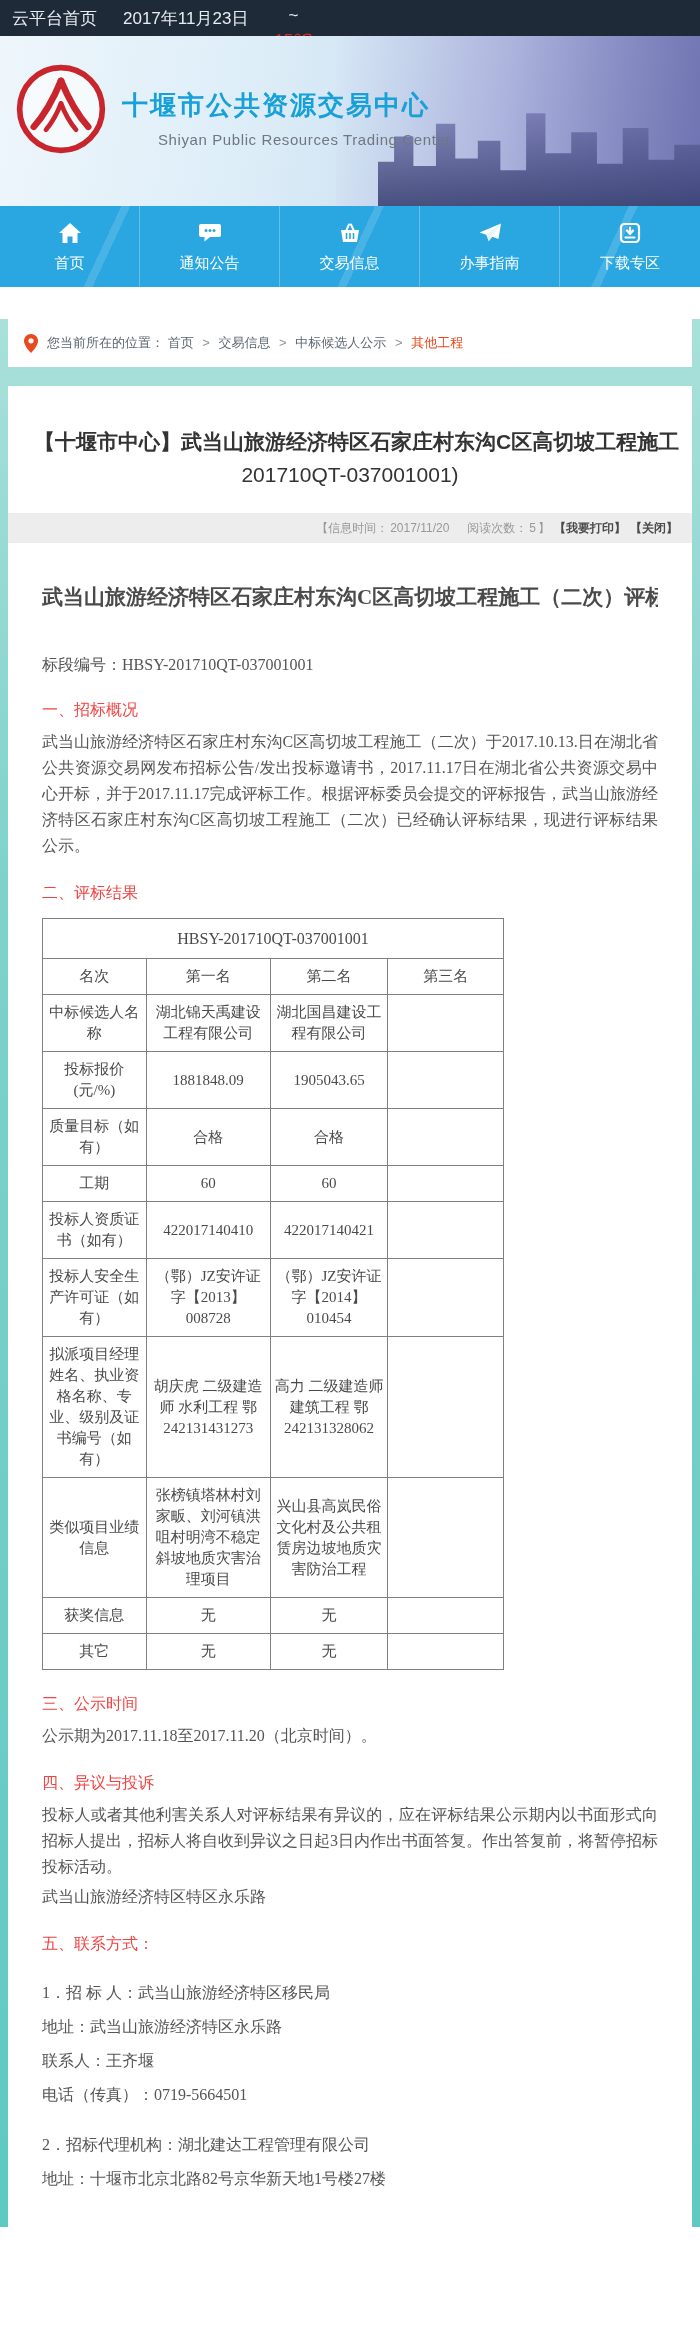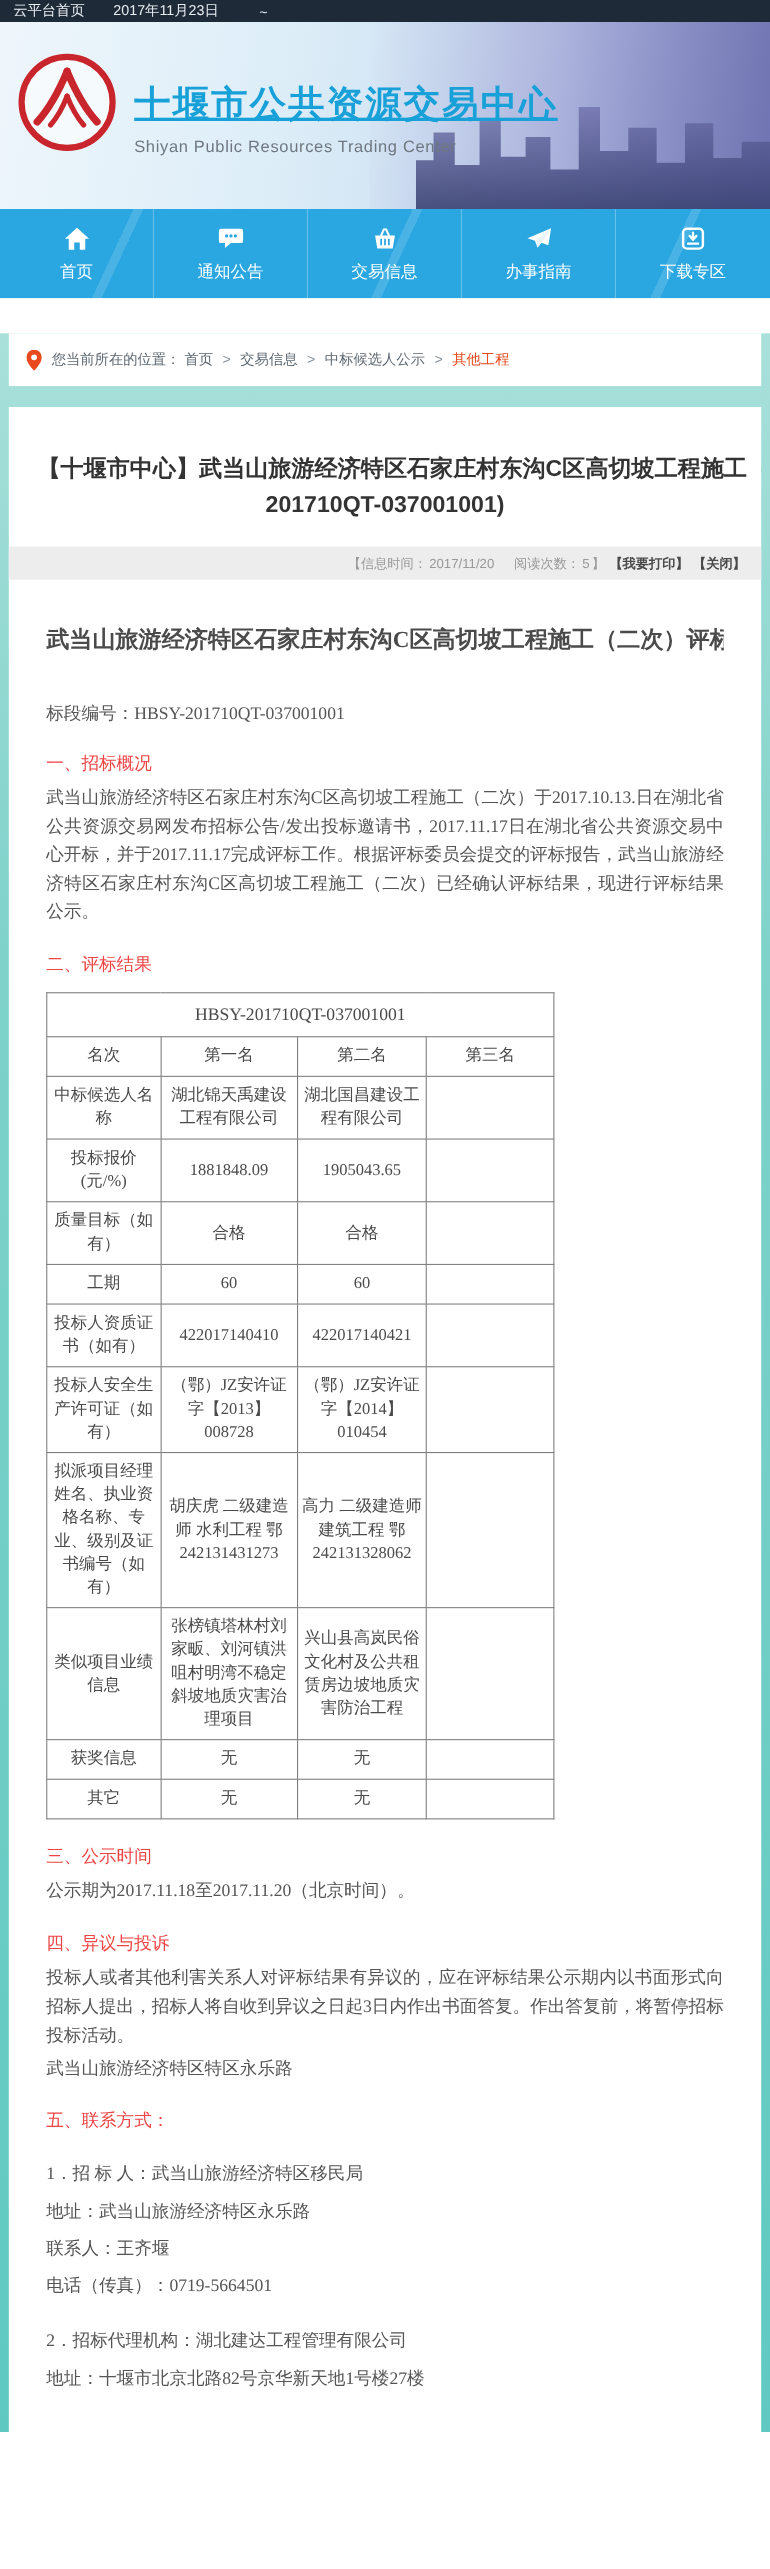--- a/index.html
+++ b/index.html
@@ -1,42 +1,42 @@
 <!DOCTYPE html>
 <html><head>
 <meta charset="utf-8">
 <style>
   * { margin:0; padding:0; box-sizing:border-box; }
   html,body { width:700px; }
   body { font-family:"Liberation Sans","DejaVu Sans",sans-serif; background:#fff; }
 
   
-  .topbar { height:20px; background:#1e2a38; display:flex; align-items:center; gap:26px; padding:0 12px; font-size:13px; color:#e8edf2; }
+  .topbar { height:36px; background:#1e2a38; display:flex; align-items:center; gap:26px; padding:0 12px; font-size:17px; color:#e8edf2; }
   .tb-link { cursor:pointer; }
   .tb-weather { display:flex; align-items:center; gap:4px;flex-direction:column; }
   .w-icon { width:24px; height:17px; position:relative; display:inline-block; }
   .w-sun { position:absolute; left:7px; top:0; width:12px; height:12px; border-radius:50%; background:radial-gradient(circle at 50% 45%, #ffe08a, #f5a623); }
   .w-cloud { position:absolute; left:0; bottom:0; width:16px; height:7px; background:#e9eef3; border-radius:7px; }
   .w-cloud::before { content:""; position:absolute; left:4px; top:-4px; width:8px; height:8px; border-radius:50%; background:#e9eef3; }
   .t-low { color:#57b32c; }
   .t-high { color:#e8261c; }
   .w-more { color:#9aa6b2; margin-left:2px; cursor:pointer; }
 
   
   .header { height:170px; position:relative; overflow:hidden;
     background:linear-gradient(100deg,#eef6fb 0%,#dcedf8 38%,#cfe0f2 58%,#b9c4e7 78%,#9aa0d0 100%); }
   .city-glow { position:absolute; right:0; top:0; bottom:0; width:52%;
     background:linear-gradient(95deg, rgba(185,196,231,0) 0%, rgba(150,150,205,.45) 45%, rgba(100,105,170,.8) 100%); }
   .city-skyline { position:absolute; right:0; bottom:0; width:46%; height:62%;
     background:linear-gradient(rgba(112,112,175,.65), rgba(58,66,115,.9));
     clip-path:polygon(0 100%,0 58%,5% 58%,5% 34%,11% 34%,11% 62%,18% 62%,18% 22%,24% 22%,24% 55%,31% 55%,31% 38%,38% 38%,38% 66%,46% 66%,46% 12%,52% 12%,52% 50%,60% 50%,60% 30%,68% 30%,68% 60%,76% 60%,76% 26%,84% 26%,84% 56%,92% 56%,92% 42%,100% 42%,100% 100%); }
   .logo-wrap { position:absolute; left:14px; top:26px; }
   .header-text { position:absolute; left:122px; top:52px; }
-  .header-title { font-size:33px; font-weight:bold; color:#18a0d8; letter-spacing:2px;text-decoration:underline; }
-  .header-sub { font-size:15px; color:#6f7880; letter-spacing:.6px; margin-top:8px; }
+  .header-title { font-size:26px; font-weight:bold; color:#18a0d8; letter-spacing:2px; }
+  .header-sub { font-size:15px; color:#6f7880; letter-spacing:.6px; margin-top:8px;margin-left:36px; }
 
   
   .nav { height:81px; background-color:#2aa7e0; display:flex; position:relative;
     background-image:repeating-linear-gradient(115deg, rgba(255,255,255,0) 0 110px, rgba(255,255,255,.14) 110px 118px, rgba(255,255,255,0) 118px 230px); }
   .nav-item { width:140px; display:flex; flex-direction:column; align-items:center; padding-top:13px; cursor:pointer; border-right:1px solid rgba(255,255,255,.28); }
   .nav-item:last-child { border-right:none; }
   .nav-icon { height:28px; display:flex; align-items:center; }
   .nav-label { margin-top:7px; font-size:15px; color:#fff; }
 
   
@@ -46,21 +46,21 @@
   .crumb-box { margin:32px 8px 0; background:#fff; height:48px; display:flex; align-items:center; padding:0 16px;text-align:right; }
   .crumb-pin { margin-right:9px; display:flex; }
   .crumb { font-size:13px; color:#5c6670; }
   .crumb .link { cursor:pointer; }
   .crumb .sep { margin:0 5px; color:#8a939c; }
   .crumb .cur { color:#e8491d; cursor:pointer; }
 
   
   .main-box { margin:19px 8px 0; background:#fff; padding:42px 0 36px; }
   .pg-title-l1 { padding:0 26px; font-size:21px; font-weight:bold; color:#333; white-space:nowrap; overflow:hidden; }
-  .pg-title-l2 { text-align:center; font-size:21px; font-weight:bold; color:#333; margin-top:7px; }
+  .pg-title-l2 { text-align:center; font-size:21px; font-weight:normal; color:#333; margin-top:7px; }
   .info-bar { margin-top:26px; height:30px; background:#ededed; display:flex; justify-content:flex-end; align-items:center; padding-right:14px; font-size:12px; color:#999; gap:2px; }
   .info-bar .act { color:#4a4a4a; font-weight:bold; cursor:pointer; margin-left:2px; }
 
   
   .article { padding:0 34px; font-family:"Liberation Serif","DejaVu Serif",serif; color:#555; }
   .doc-title { margin-top:40px; font-size:21px; font-weight:bold; color:#4a4a4a; white-space:nowrap; overflow:hidden; }
   .bid-no { margin-top:44px; width:78%; font-size:16px; color:#555; }
   .sec-h { margin-top:24px; font-size:16px; color:#ef4444; }
   .article p { margin-top:8px; font-size:16px; line-height:26px; text-align:justify; }
   .addr-line { margin-top:4px; font-size:16px; line-height:26px; }

